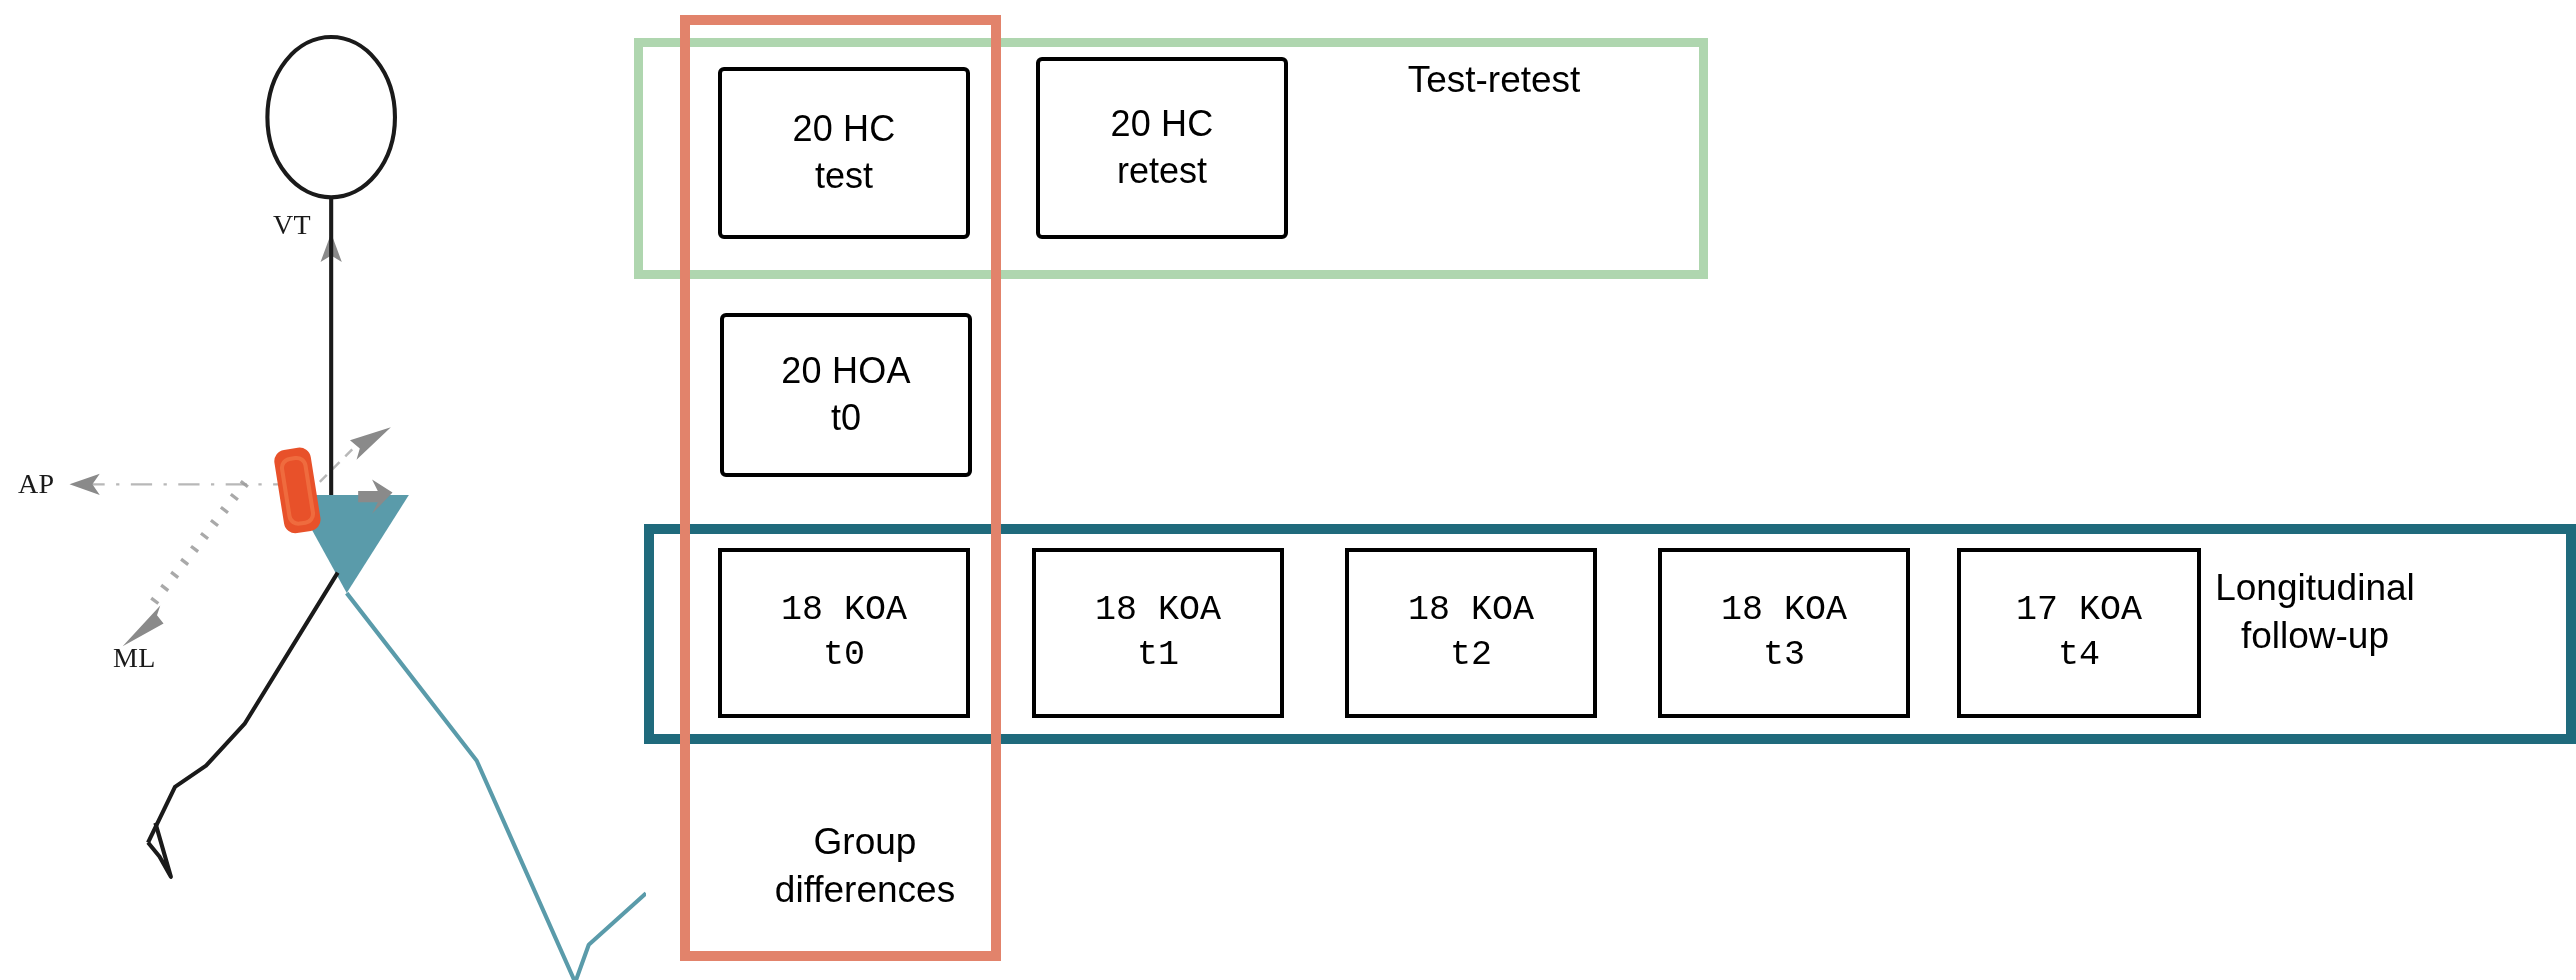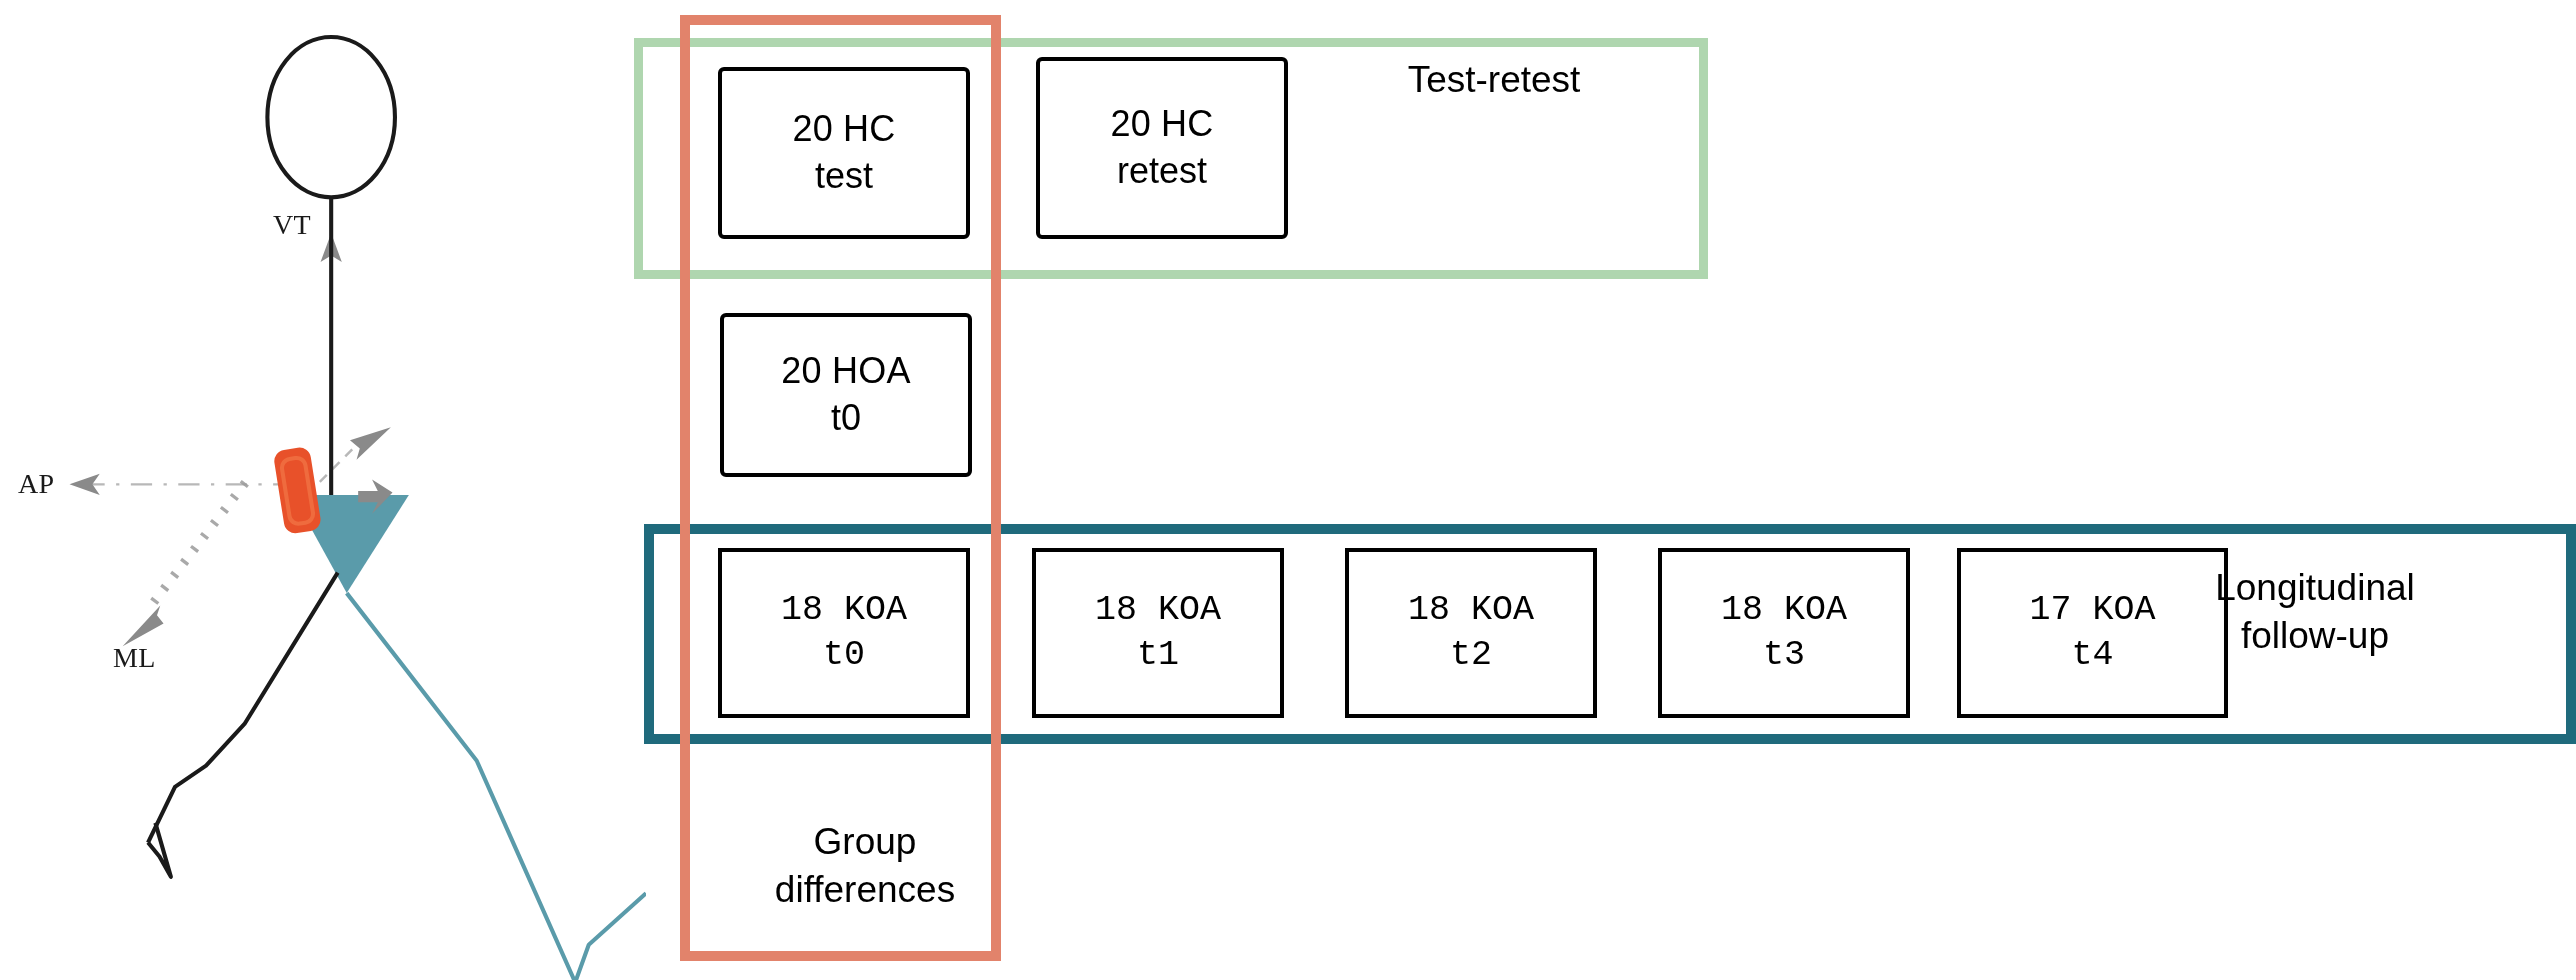--- a/index.html
+++ b/index.html
@@ -195,21 +195,21 @@
   <div class="study-box box-koa" style="left:1345px; top:548px; width:252px; height:170px;">
     <span class="line line-1">18 KOA</span>
     <span class="line line-2">t2</span>
   </div>
 
   <div class="study-box box-koa" style="left:1658px; top:548px; width:252px; height:170px;">
     <span class="line line-1">18 KOA</span>
     <span class="line line-2">t3</span>
   </div>
 
-  <div class="study-box box-koa" style="left:1957px; top:548px; width:271px; height:170px;">
+  <div class="study-box box-koa" style="left:1957px; top:548px; width:244px; height:170px;">
     <span class="line line-1">17 KOA</span>
     <span class="line line-2">t4</span>
   </div>
 
   <div class="frame-caption" id="caption-longitudinal">
     <div>Longitudinal</div>
     <div>follow-up</div>
   </div>
 
   <div class="frame-caption" id="caption-groupdiff">

